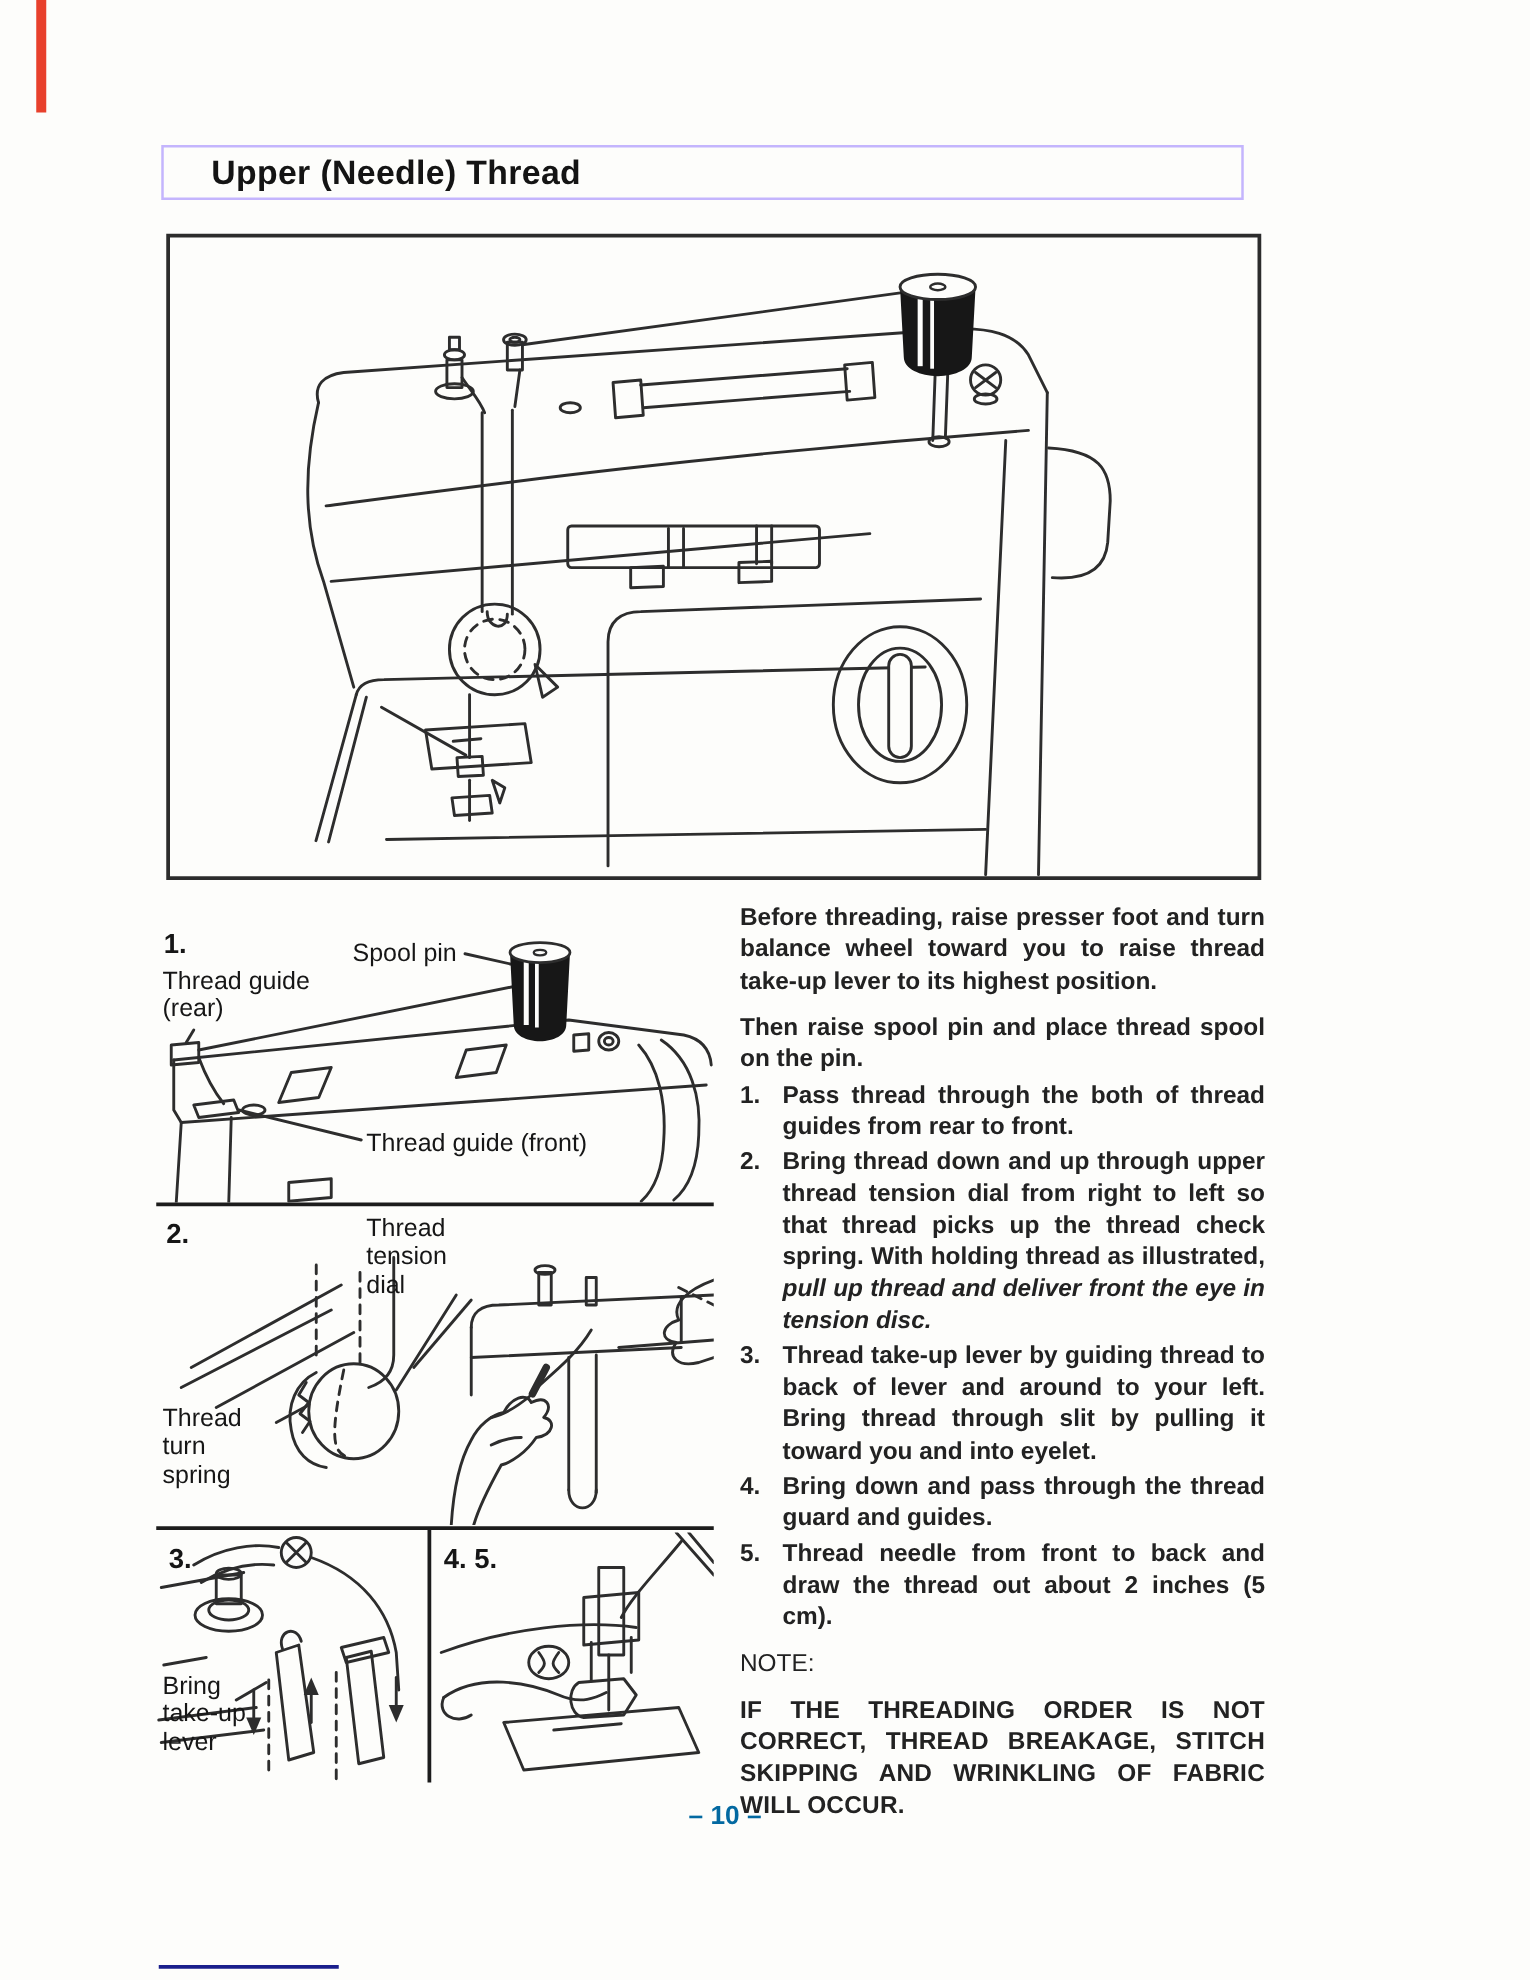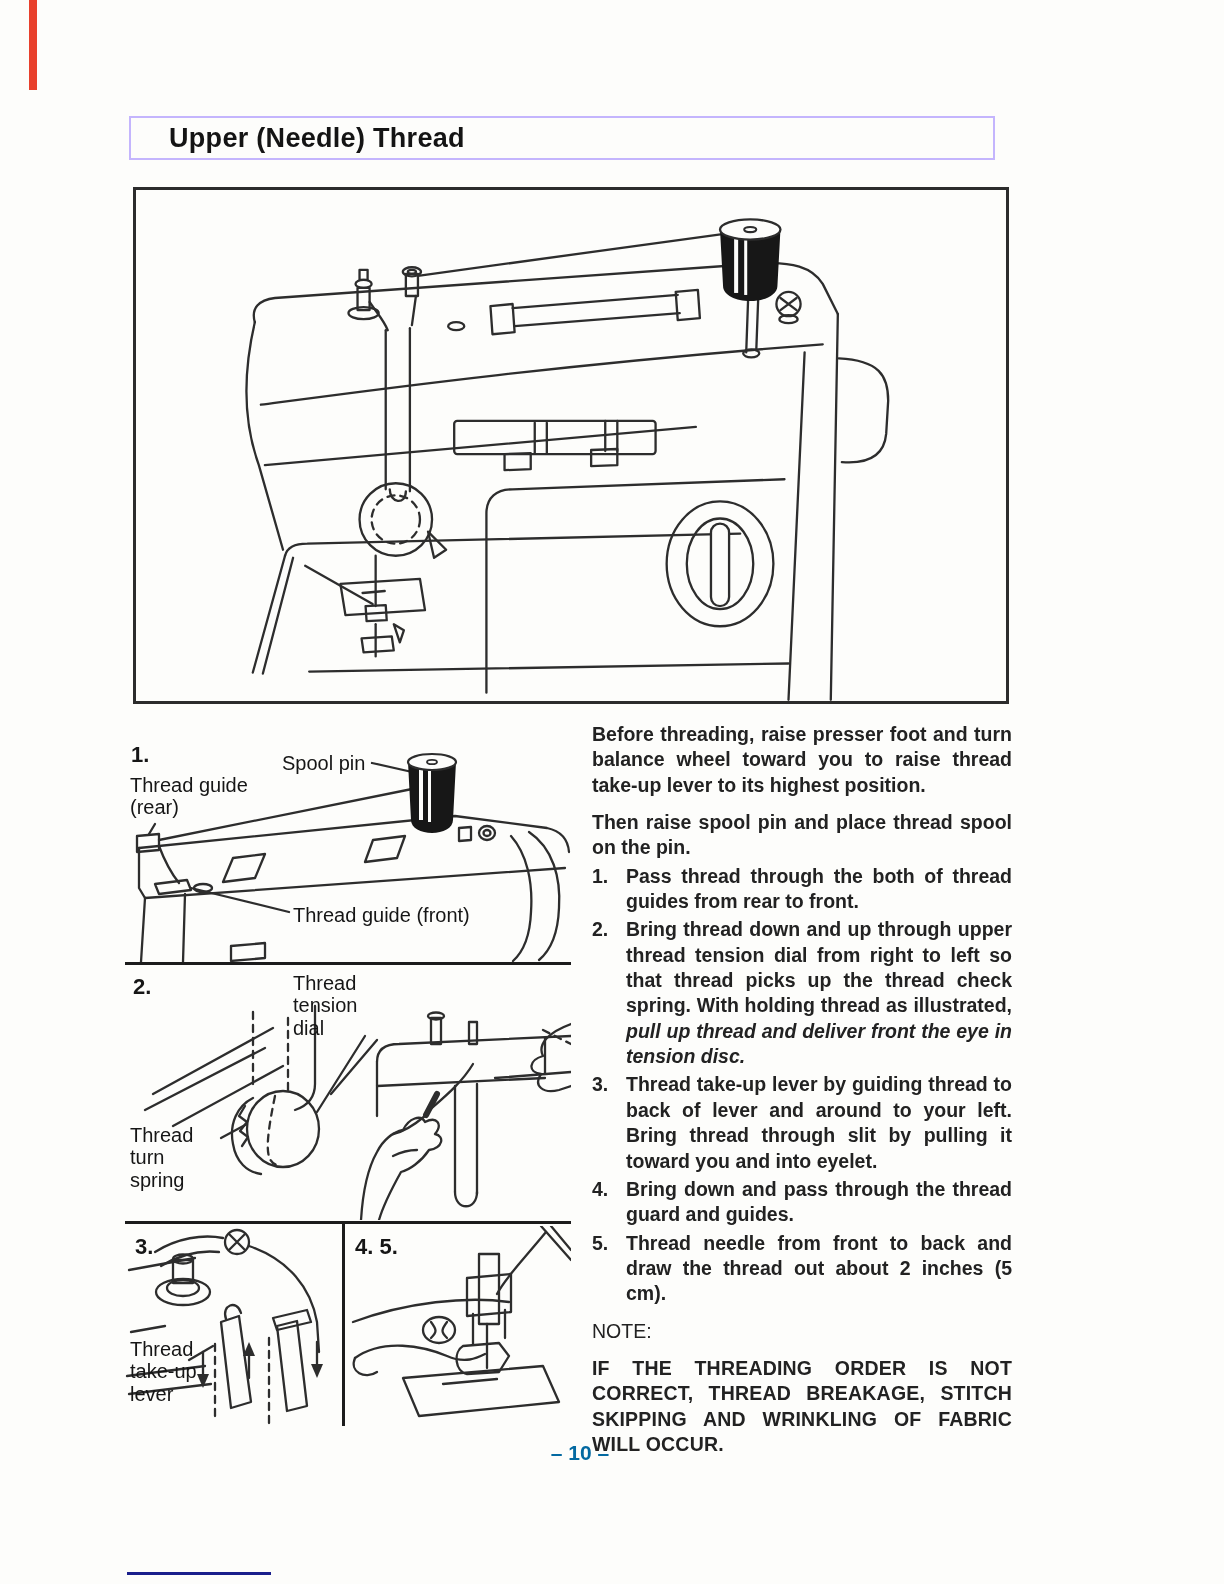--- a/index.html
+++ b/index.html
@@ -284,21 +284,21 @@
         <path d="M192,116 L192,140"></path>
         <path d="M64,134 L88,120"></path>
       </g>
       <g class="fillink">
         <polygon points="72,148 84,148 78,162"></polygon>
         <polygon points="118,130 130,130 124,116"></polygon>
         <polygon points="186,138 198,138 192,152"></polygon>
       </g>
     </svg>
     <span class="fig-num" style="left:10px;top:8px;">3.</span>
-    <span class="fig-label" style="left:5px;top:112px;width:90px;">Thread take-up lever</span>
+    <span class="fig-label" style="left:5px;top:112px;width:90px;">Bring take-up lever</span>
   </div>
 
   <div class="fig" style="left:347px;top:1226px;width:224px;height:204px;">
     <svg viewBox="0 0 224 204">
       <g class="ink">
         <path d="M194,0 L224,34"></path>
         <path d="M204,0 L224,24"></path>
         <path d="M199,6 C176,34 158,52 150,68"></path>
         <path d="M6,96 C60,76 120,70 162,76"></path>
         <path d="M132,28 L152,28 L152,98 L132,98 Z"></path>

